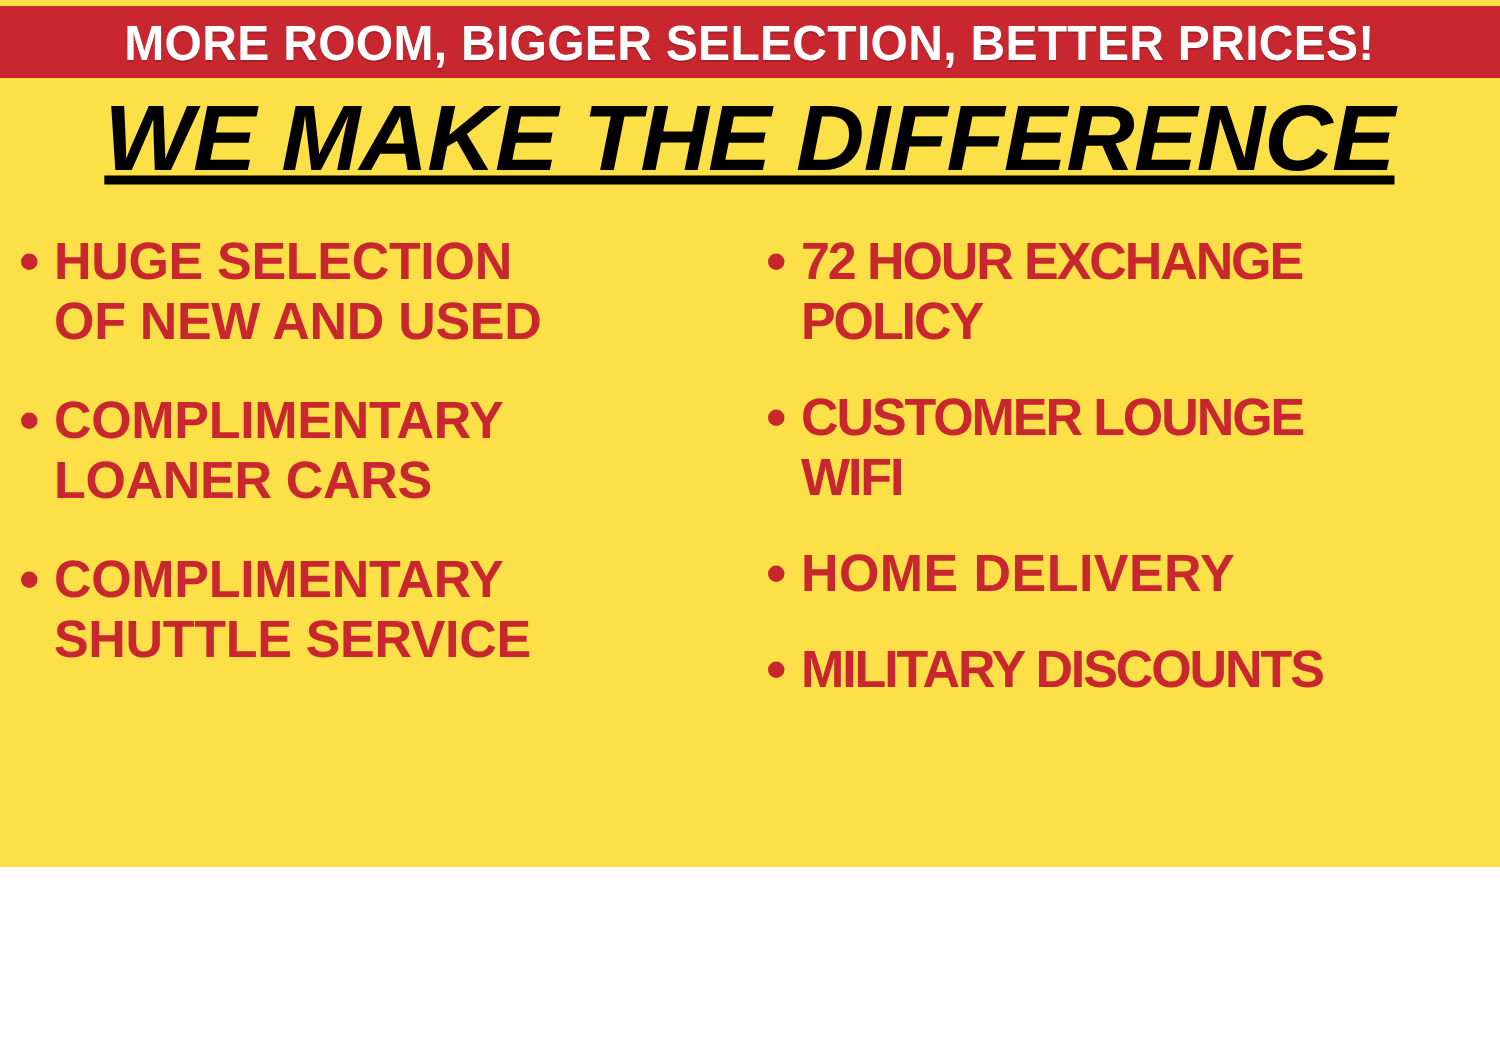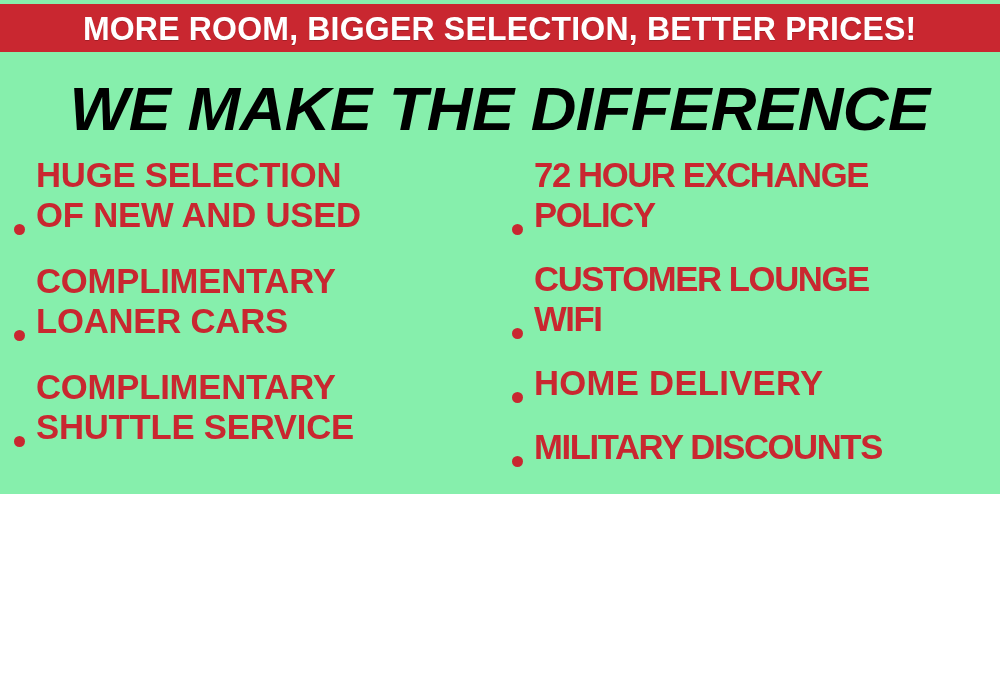--- a/index.html
+++ b/index.html
@@ -10,22 +10,22 @@
     width: 1000px;
     height: 694px;
     background: #ffffff;
     font-family: "Liberation Sans", sans-serif;
     overflow: hidden;
   }
 
   .banner {
     position: relative;
     width: 1000px;
-    height: 494px;
-    background: #86efac;
+    height: 578px;
+    background: #fde047;
     overflow: hidden;
   }
 
   
   .ribbon {
     position: absolute;
     left: 0;
     top: 4px;
     width: 1000px;
     height: 48px;
@@ -48,22 +48,23 @@
   }
 
   
   .headline-wrap {
     position: absolute;
     left: 0;
     top: 62px;
     width: 1000px;
     height: 78px;
     display: flex;
-    align-items: flex-end;
+    align-items: flex-start;
     justify-content: center;
+    text-decoration: underline;
   }
   .headline {
     color: #000000;
     font-family: "Liberation Sans", sans-serif;
     font-weight: bold;
     font-style: italic;
     font-size: 62px;
     line-height: 62px;
     letter-spacing: -0.5px;
     white-space: nowrap;
@@ -81,21 +82,21 @@
   }
   .col {
     position: absolute;
     top: 0;
   }
   .col-left  { left: 14px;  width: 486px; }
   .col-right { left: 512px; width: 488px; }
 
   .bullet-item {
     display: flex;
-    align-items: flex-end;
+    align-items: flex-start;
     margin-bottom: 26px;
   }
   .col-right .bullet-item { margin-bottom: 24px; }
 
   .dot {
     flex: 0 0 auto;
     width: 11px;
     height: 11px;
     border-radius: 50%;
     background: #c92730;

